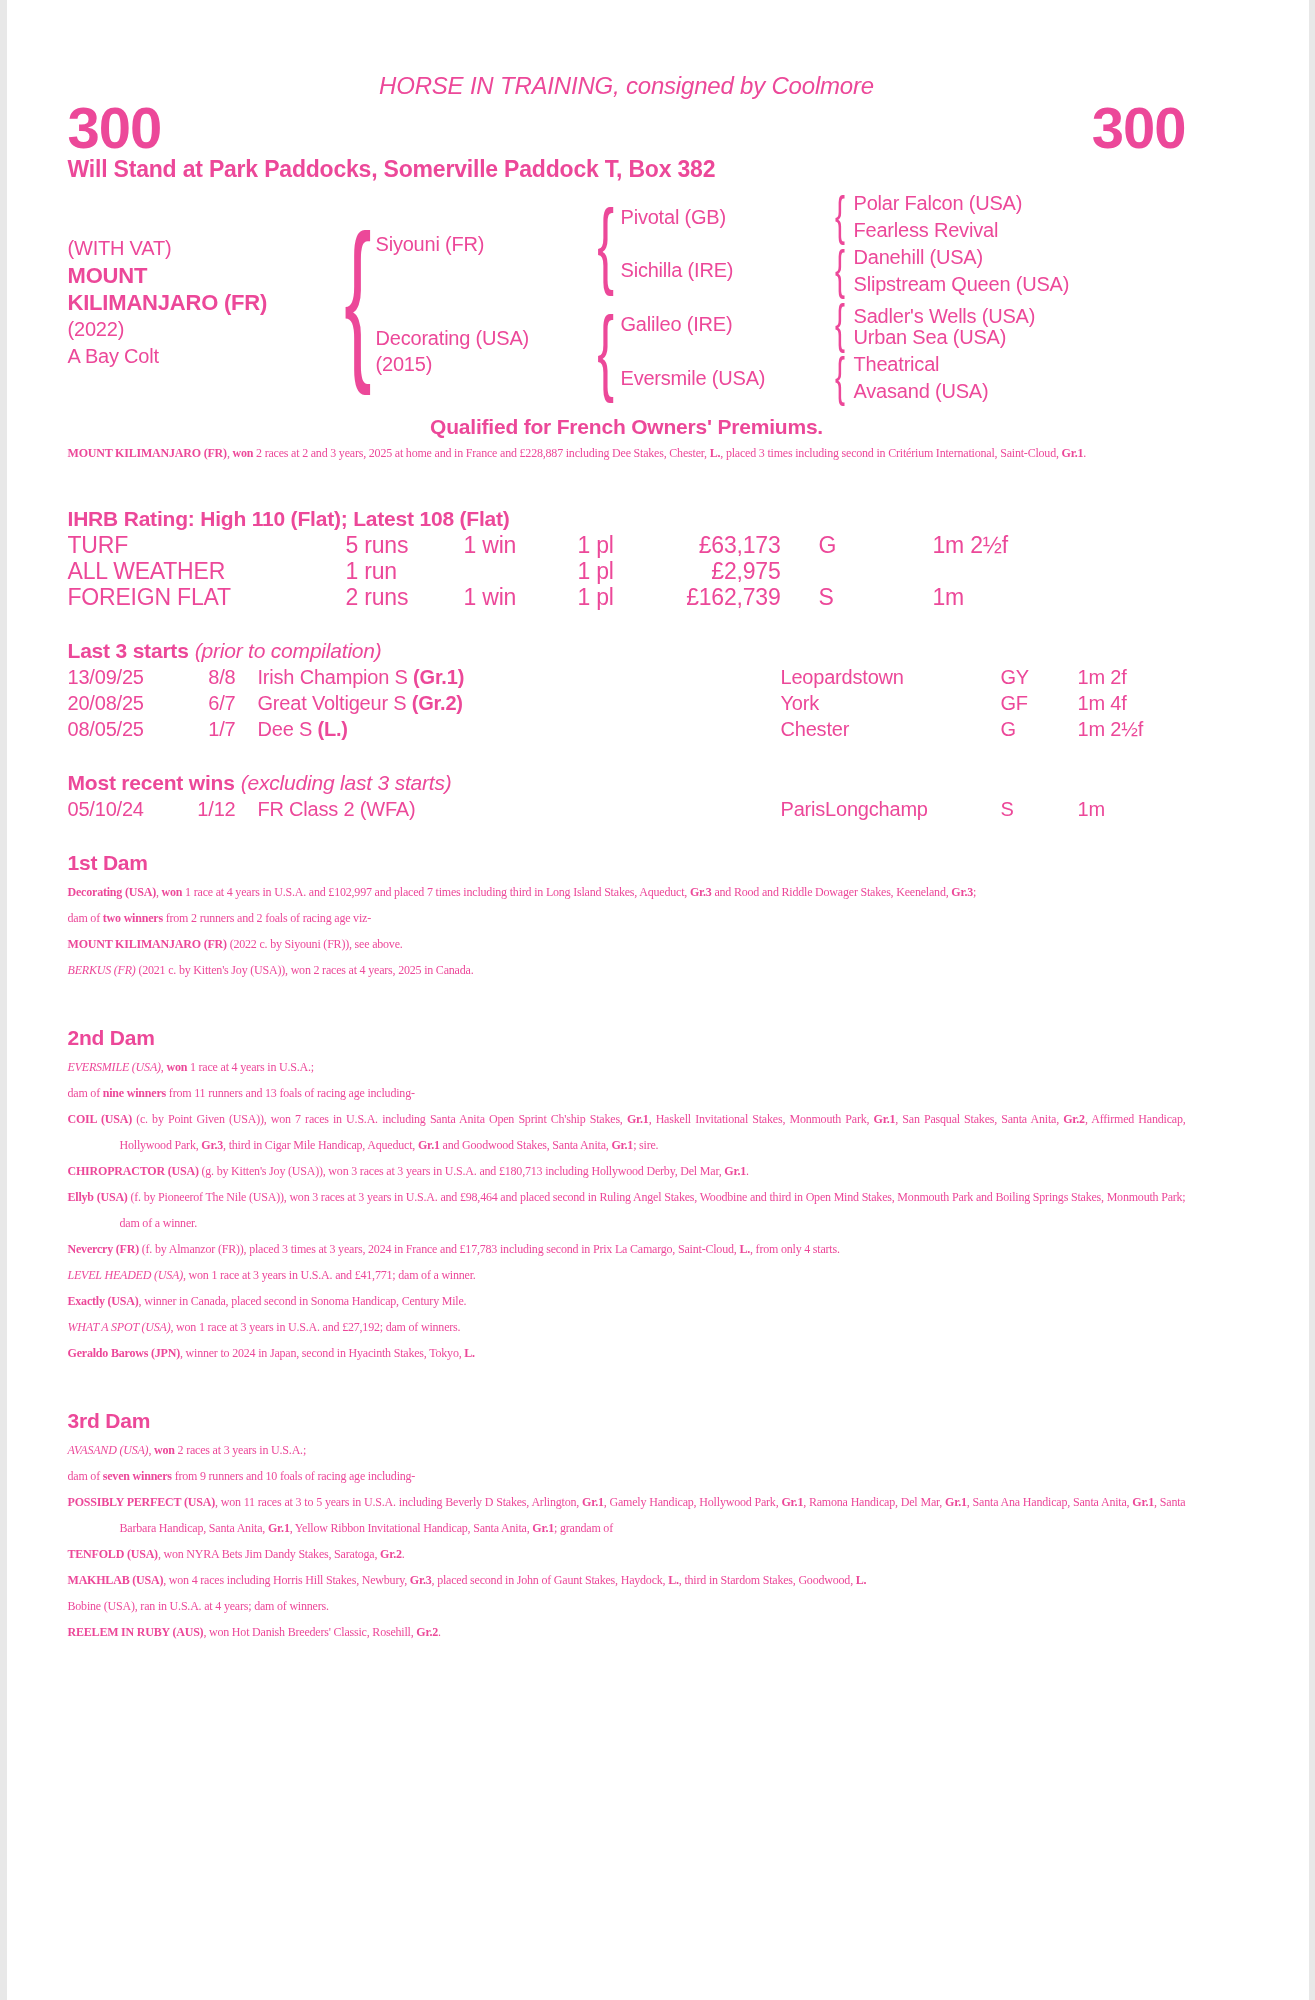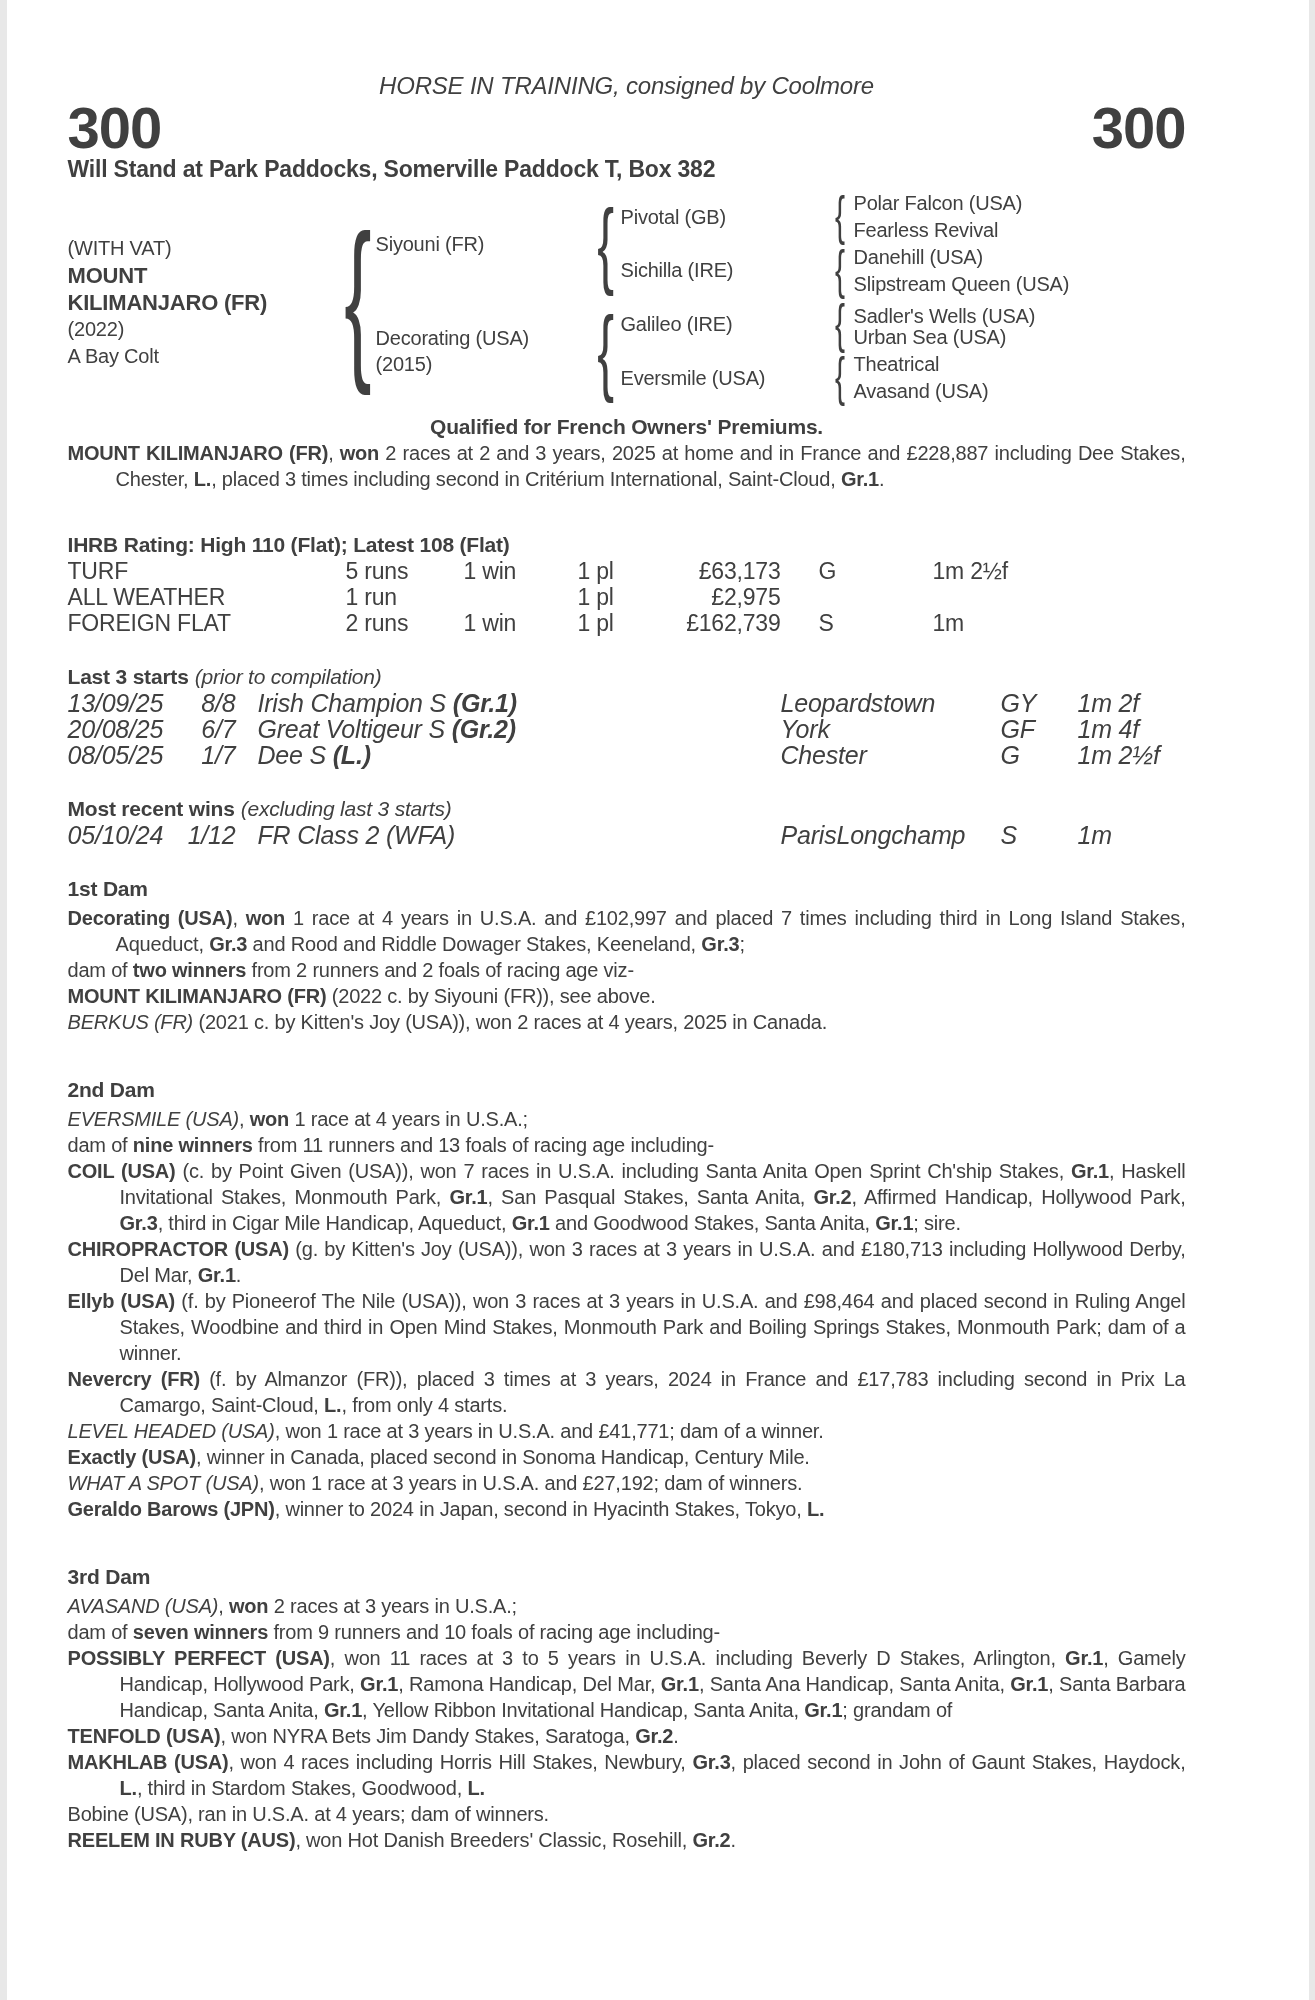--- a/index.html
+++ b/index.html
@@ -1,21 +1,21 @@
 <!DOCTYPE html>
 <html><head>
 <meta charset="utf-8">
 <style>
   html,body{margin:0;padding:0;background:#e8e8e8;}
   .page{
     position:relative;
     width:1302px;height:2000px;
     margin:0 auto;
     background:#ffffff;
-    color:#404040;
+    color:#ec4899;
     font-family:"Liberation Sans","DejaVu Sans",sans-serif;
     letter-spacing:-0.2px;
     box-sizing:border-box;
     padding:72px 123px 0 61px;
     overflow:hidden;
   }
   .b{font-weight:700;}
   .i{font-style:italic;}
 
   
@@ -48,39 +48,39 @@
   .brace span{ display:block; line-height:0.78; font-weight:400; }
   .br-outer{grid-area:1/2/9/3;} .br-outer span{ font-size:215px; transform:scaleX(.38) scaleY(.82); }
   .br-s{grid-area:1/4/5/5;} .br-d{grid-area:5/4/9/5;}
   .br-s span,.br-d span{ font-size:112px; transform:scaleX(.45) scaleY(.84); }
   .br-p1{grid-area:1/6/3/7;} .br-p2{grid-area:3/6/5/7;}
   .br-p3{grid-area:5/6/7/7;} .br-p4{grid-area:7/6/9/7;}
   .br-p1 span,.br-p2 span,.br-p3 span,.br-p4 span{ font-size:60px; transform:scaleX(.5) scaleY(.9); }
 
   
   .qualified{ text-align:center; font-weight:700; font-size:21px; line-height:26px; margin-top:10px;}
-  p.cat{ margin:0; font-size:20px; line-height:26px; text-align:justify; }
+  p.cat{ margin:0; font-size:12px; line-height:26px; text-align:justify;font-family:Liberation Serif, serif; }
   .ind0{ padding-left:48px; text-indent:-48px; }
   .ind1{ margin-left:52px; padding-left:52px; text-indent:-52px; }
   .ind2{ margin-left:104px; padding-left:52px; text-indent:-52px; }
   .racepara{ margin-top:4px; }
 
   
   .rating{ margin-top:40px; }
   .rt-head{ font-weight:700; font-size:21px; line-height:26px; }
   .rt-row{ display:grid; grid-template-columns:278px 118px 114px 103px 100px 152px 1fr; font-size:23px; line-height:26px; }
   .rt-row .money{ text-align:right; }
   .rt-row .going{ padding-left:38px; }
 
   
   .starts{ margin-top:28px; }
   .sec-head{ font-size:21px; line-height:26px; }
   .sec-head .t{ font-weight:700; }
   .sec-head .n{ font-style:italic; margin-left:6px; }
-  .ls-row{ display:grid; grid-template-columns:118px 50px 545px 220px 77px 1fr; font-size:25px; line-height:26px;font-style:italic; }
+  .ls-row{ display:grid; grid-template-columns:118px 50px 545px 220px 77px 1fr; font-size:20px; line-height:26px; }
   .ls-row .pos{ text-align:right; }
   .ls-row .race{ padding-left:22px; }
 
   
   .damsec{ margin-top:28px; }
   .damsec.gap{ margin-top:42px; }
   .dam-head{ font-weight:700; font-size:21px; line-height:26px; margin-bottom:3px; }
 </style>
 </head>
 <body>

